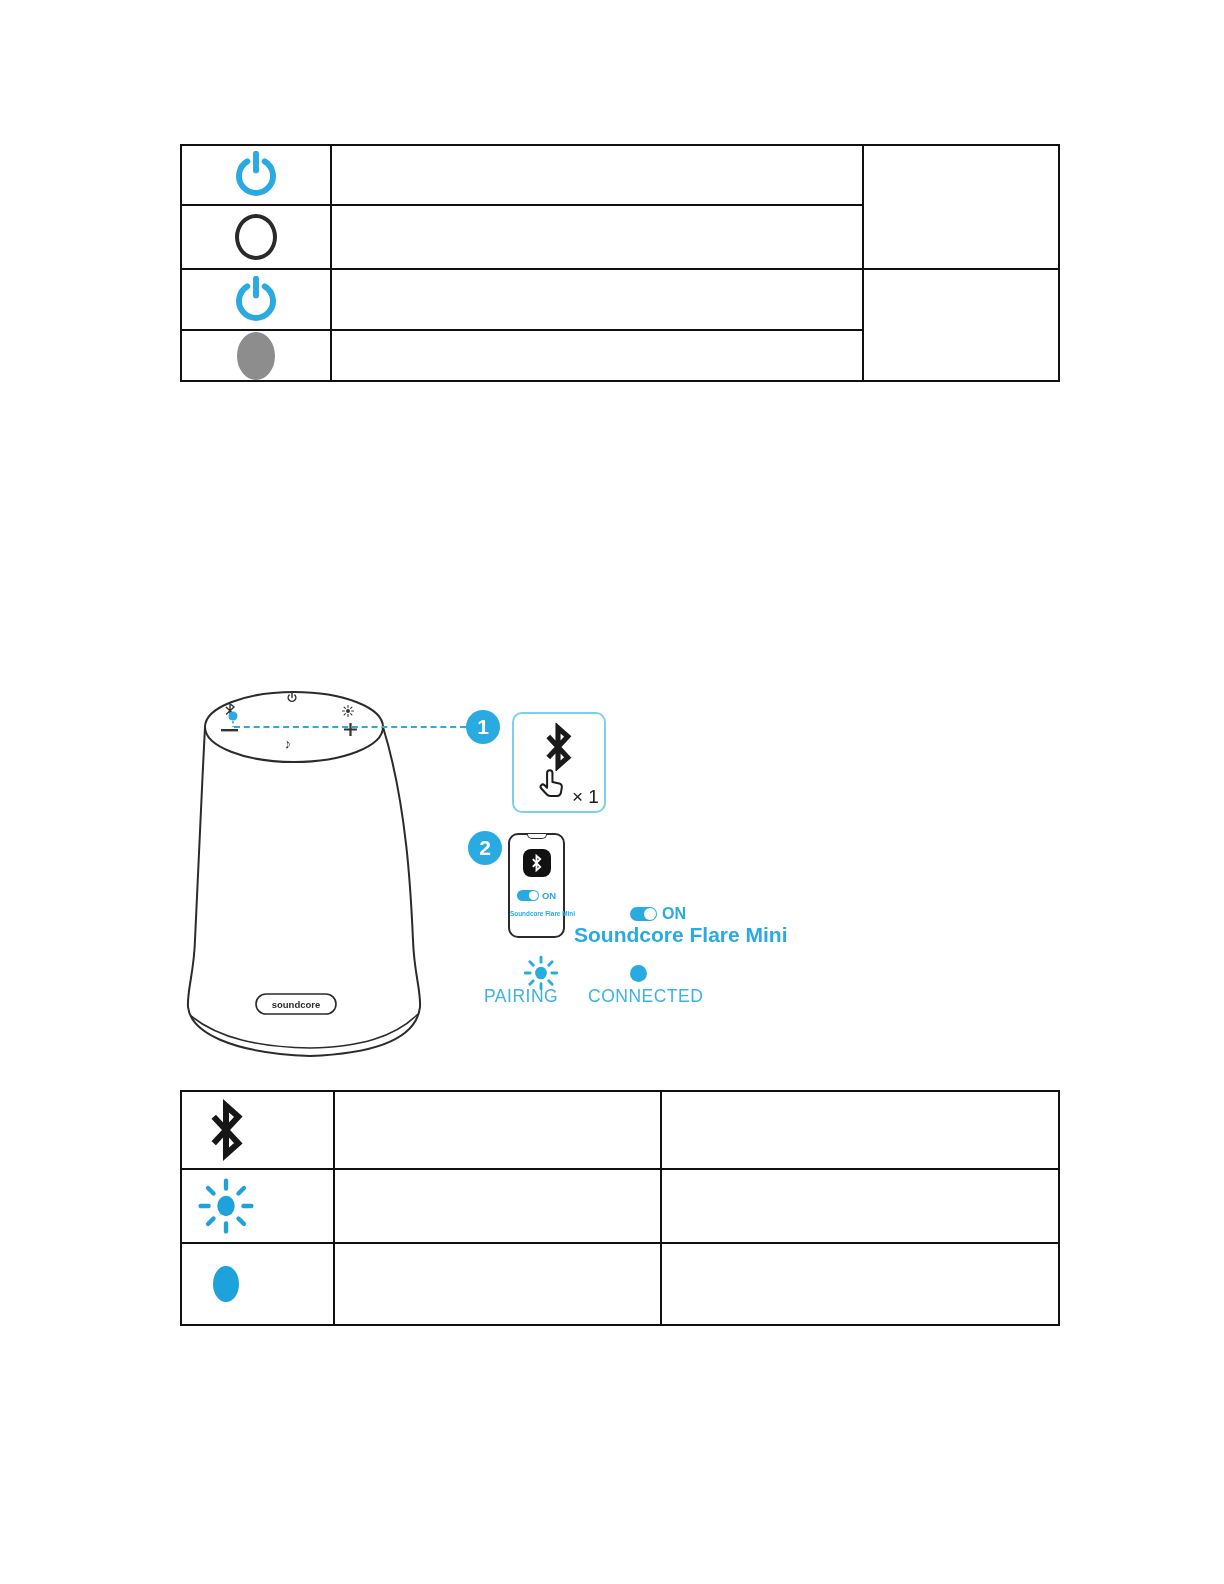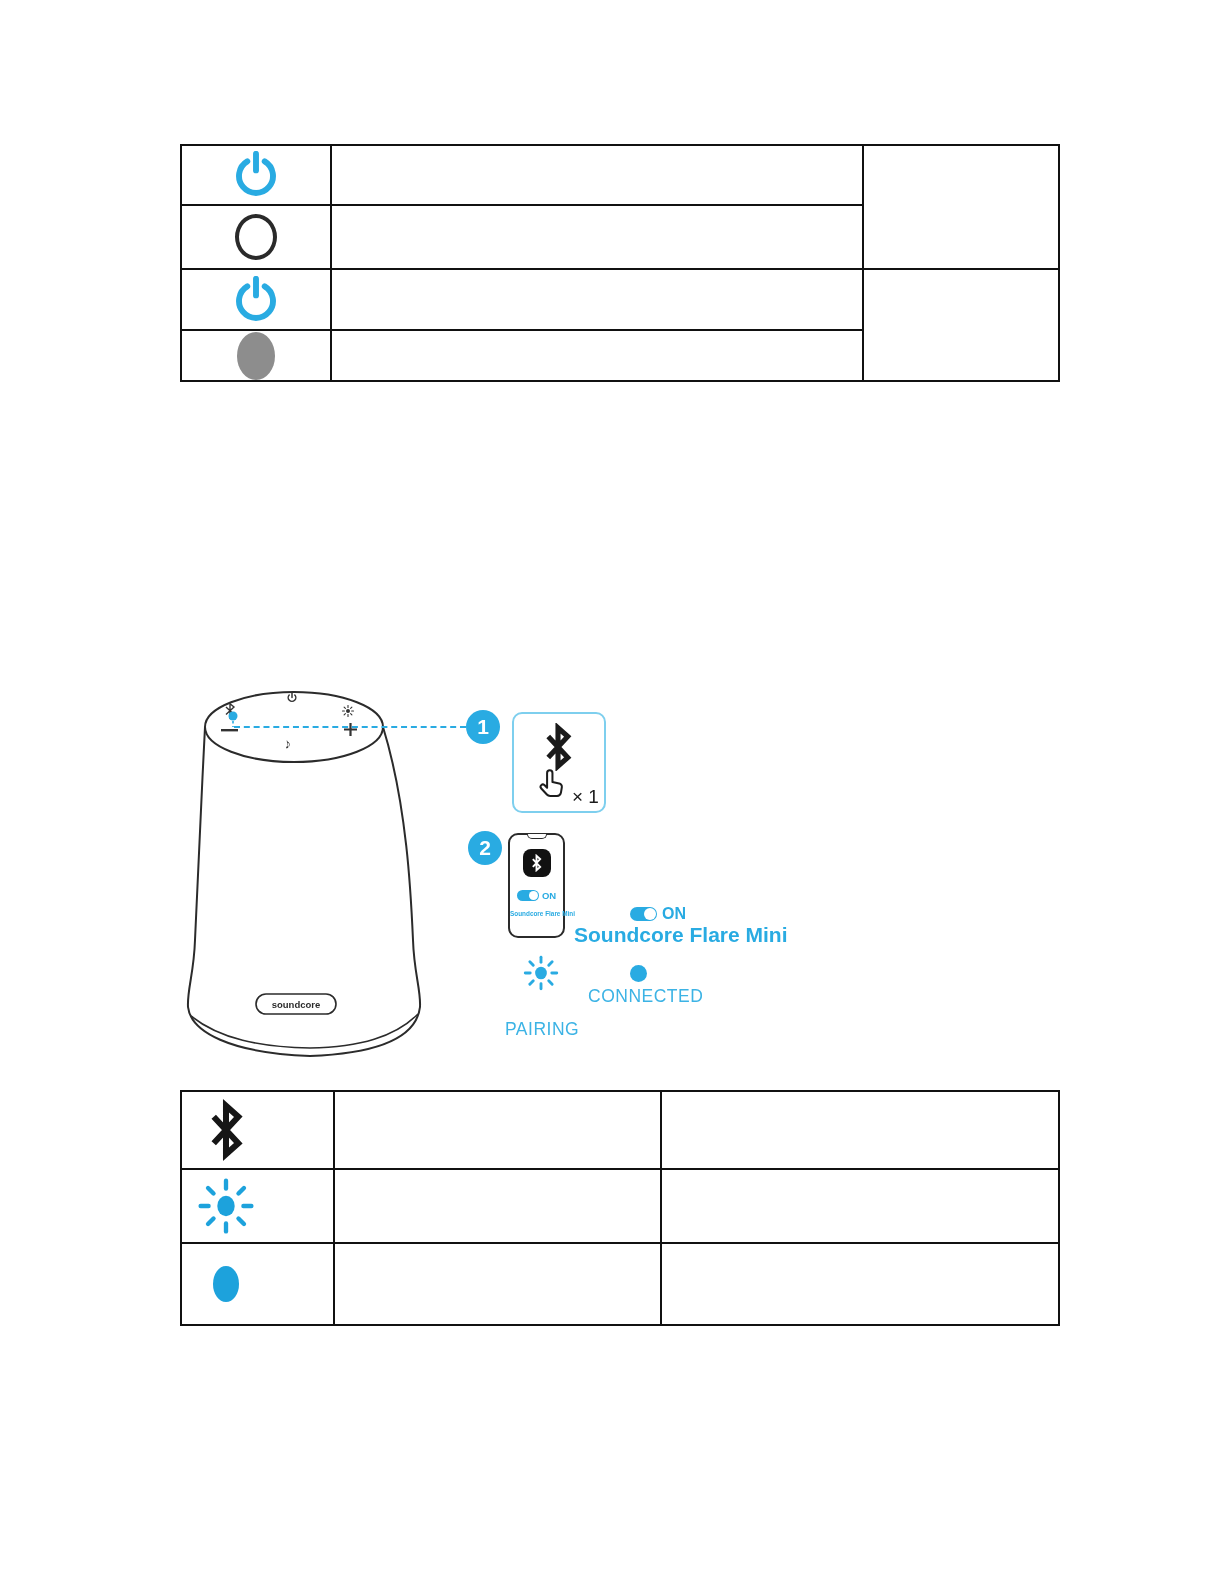--- a/index.html
+++ b/index.html
@@ -62,21 +62,21 @@
   .toggle-lg { position:absolute; left:630px; top:907px; width:27px; height:14px; }
   .toggle-lg .knob { width:12px; height:12px; right:1px; top:1px; }
   .on-sm { font-size:9.5px; font-weight:bold; color:#29abe2; }
   .on-lg { position:absolute; left:662px; top:905px; font-size:16px; font-weight:bold; color:#29abe2; }
   .device-title { position:absolute; left:574px; top:923px; font-size:21px;
     font-weight:bold; color:#29abe2; white-space:nowrap; }
   .legend-sun { position:absolute; left:523px; top:955px; }
   .legend-dot { position:absolute; left:630px; top:965px; width:17px; height:17px;
     background:#29abe2; border-radius:50%; }
   .legend-label { position:absolute; top:986px; font-size:17.5px; color:#3cb3e5; letter-spacing:0.5px; }
-  .legend-pairing   { left:505px;margin-top:33px; }
+  .legend-pairing   { left:484px; }
   .legend-connected { left:588px; }
 </style>
 </head>
 <body>
 
 <div class="page">
 
   <table class="manual tbl-top">
     <colgroup>
         <col style="width:150px">

